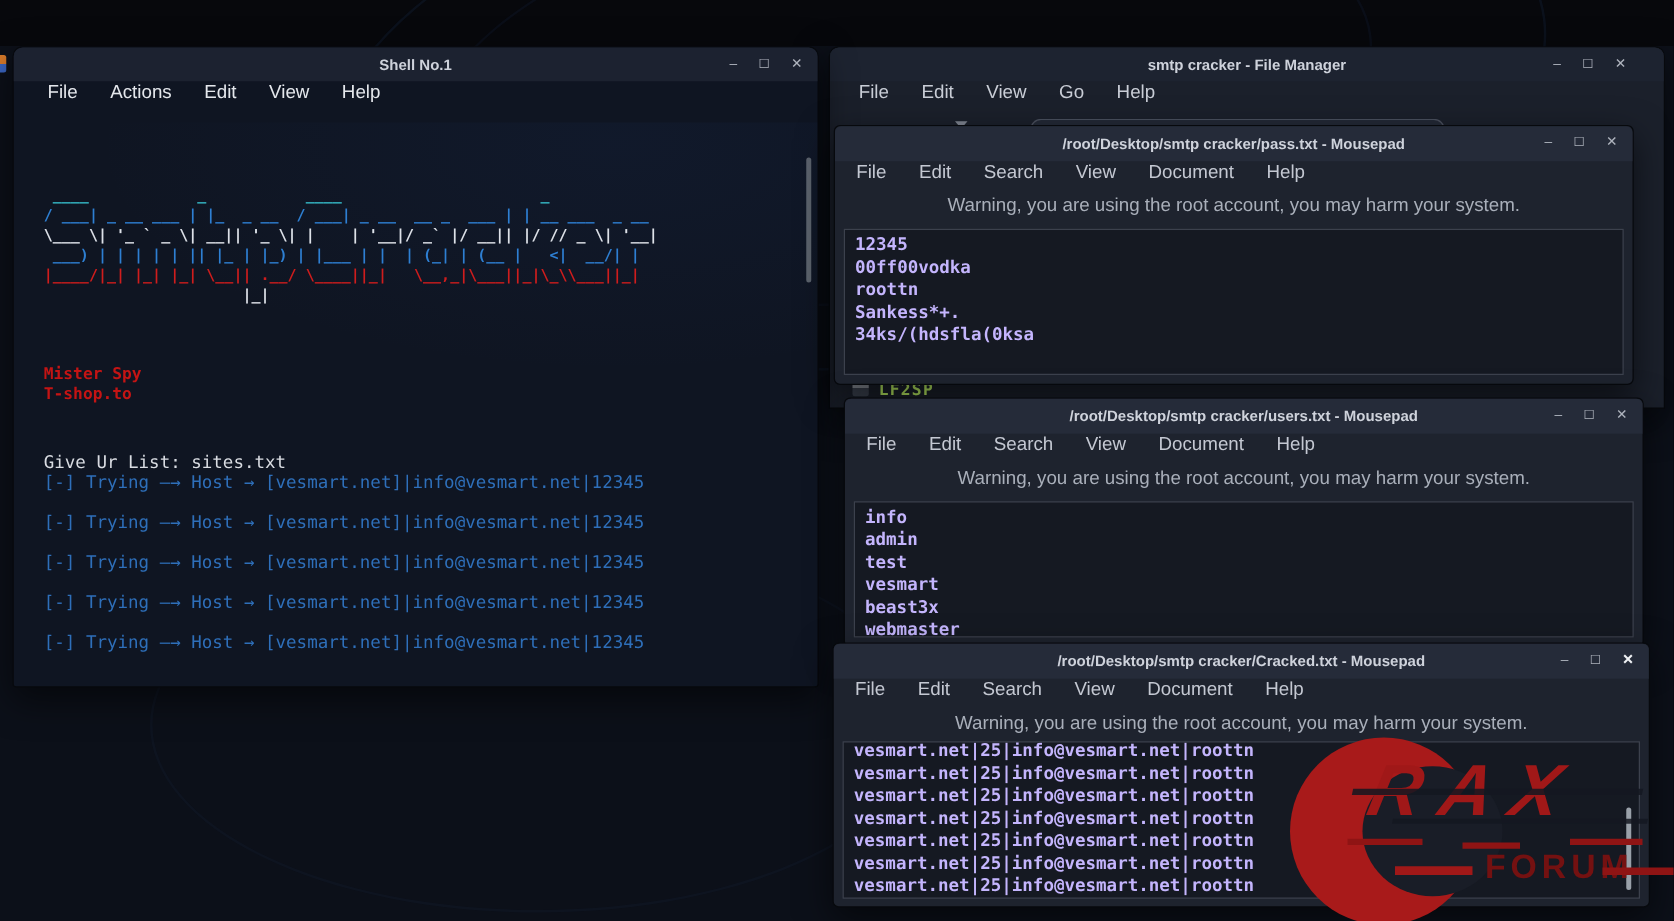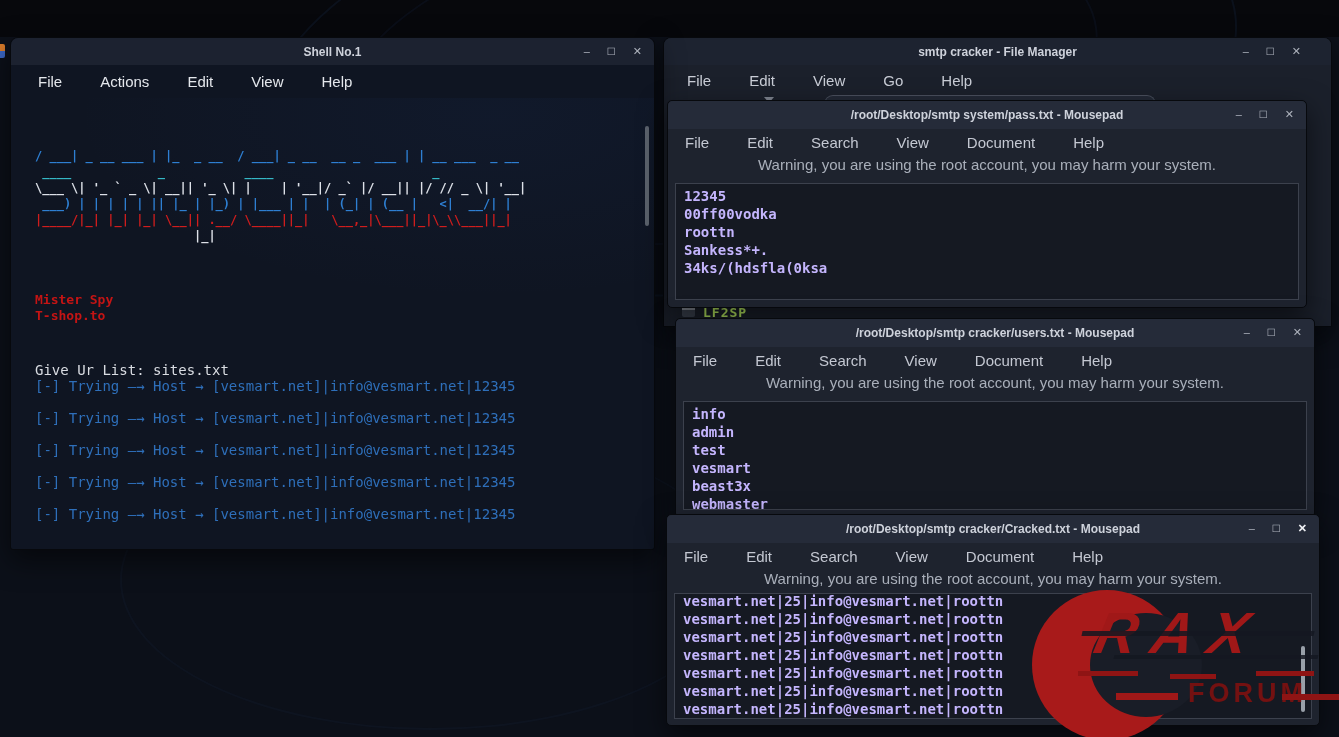--- a/index.html
+++ b/index.html
@@ -15,21 +15,21 @@
   #swirl3 { left:120px; top:430px; width:620px; height:300px; border-color:rgba(50,95,180,.05); }
   #edge-icon { position:absolute; left:0; top:44px; width:5px; height:14px;
     background:linear-gradient(180deg,#d97b2a 0 50%,#3a66c4 50% 100%); border-radius:0 2px 2px 0; }
 
   .window { position:absolute; box-shadow:0 10px 28px rgba(0,0,0,.55); border:1px solid #07090d; }
   .titlebar { position:relative; height:27px; background:#1e2431; display:flex; align-items:center; justify-content:center; }
   .titlebar .wtitle { font-size:12px; font-weight:bold; color:#ced2db; }
   .controls { position:absolute; right:12px; top:0; height:27px; display:flex; align-items:center; gap:17px; }
   .ctl { font-size:11px; color:#aeb3bd; cursor:default; line-height:1; }
   .ctl.max { font-size:10px; }
-  .menubar { display:flex; align-items:center; gap:16px; }
+  .menubar { display:flex; align-items:flex-start; gap:4px; }
   .menuitem { padding:0 11px; }
 
   
   #terminal { left:10px; top:37px; width:645px; height:513px; background:#0f1522; border-radius:8px 8px 3px 3px; z-index:2; }
   #terminal .titlebar { background:#1c2230; border-radius:7px 7px 0 0; }
   #term-menubar { height:33px; padding-left:16px; font-size:15px; color:#e4e7ec; }
   #term-body { position:relative; height:452px; padding:0 0 0 24px; overflow:hidden;
     background:radial-gradient(ellipse 600px 260px at 75% 4%, rgba(40,80,160,.07), transparent 70%); }
   pre { font-family:"DejaVu Sans Mono", monospace; white-space:pre; }
   .artline { font-size:12px; line-height:16px; font-weight:bold; }
@@ -130,22 +130,22 @@
     </div>
     <div class="menubar" id="term-menubar">
       <span class="menuitem">File</span>
       <span class="menuitem">Actions</span>
       <span class="menuitem">Edit</span>
       <span class="menuitem">View</span>
       <span class="menuitem">Help</span>
     </div>
     <div id="term-body">
       <div id="art">
+        <pre class="artline al0"> ____            _           ____                      _             </pre>
         <pre class="artline al1">/ ___| _ __ ___ | |_  _ __  / ___| _ __  __ _  ___ | | __ ___  _ __ </pre>
-        <pre class="artline al0"> ____            _           ____                      _             </pre>
         <pre class="artline al2">\___ \| '_ ` _ \| __|| '_ \| |    | '__|/ _` |/ __|| |/ // _ \| '__|</pre>
         <pre class="artline al3"> ___) | | | | | || |_ | |_) | |___ | |  | (_| | (__ |   &lt;|  __/| |   </pre>
         <pre class="artline al4">|____/|_| |_| |_| \__|| .__/ \____||_|   \__,_|\___||_|\_\\___||_|   </pre>
         <pre class="artline al5">                      |_|                                            </pre>
       </div>
       <pre id="credits">Mister Spy
 T-shop.to</pre>
       <pre id="prompt-line">Give Ur List: sites.txt</pre>
       <pre id="output-lines">[-] Trying —→ Host → [vesmart.net]|info@vesmart.net|12345
 
@@ -155,21 +155,21 @@
 
 [-] Trying —→ Host → [vesmart.net]|info@vesmart.net|12345
 
 [-] Trying —→ Host → [vesmart.net]|info@vesmart.net|12345</pre>
       <div id="term-scroll"></div>
     </div>
   </div>
 
   <div class="window mousepad" id="mp-pass">
     <div class="titlebar">
-      <span class="wtitle">/root/Desktop/smtp system/pass.txt - Mousepad</span>
+      <span class="wtitle">/root/Desktop/smtp cracker/pass.txt - Mousepad</span>
       <span class="controls">
         <span class="ctl">–</span>
         <span class="ctl max">☐</span>
         <span class="ctl">✕</span>
       </span>
     </div>
     <div class="menubar mp-menubar">
       <span class="menuitem">File</span>
       <span class="menuitem">Edit</span>
       <span class="menuitem">Search</span>

